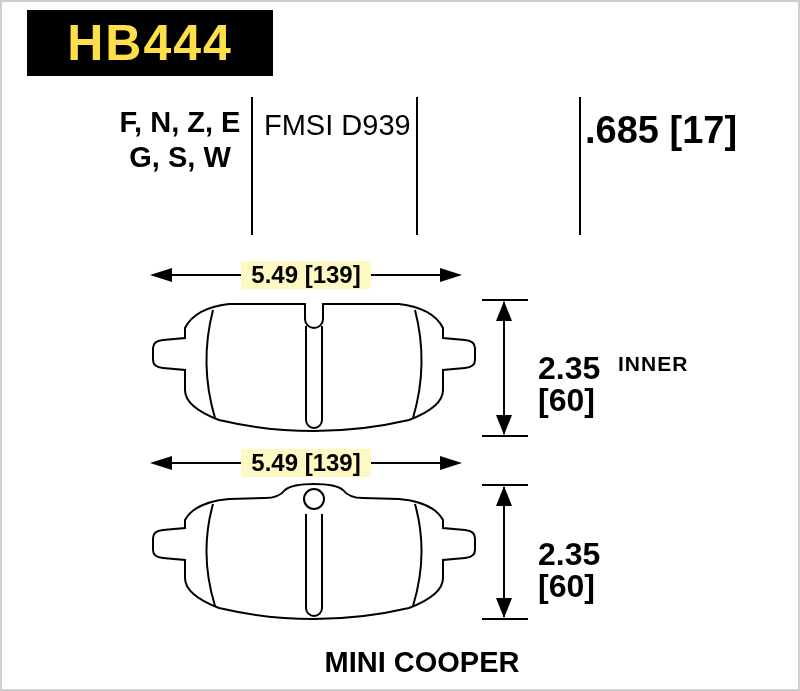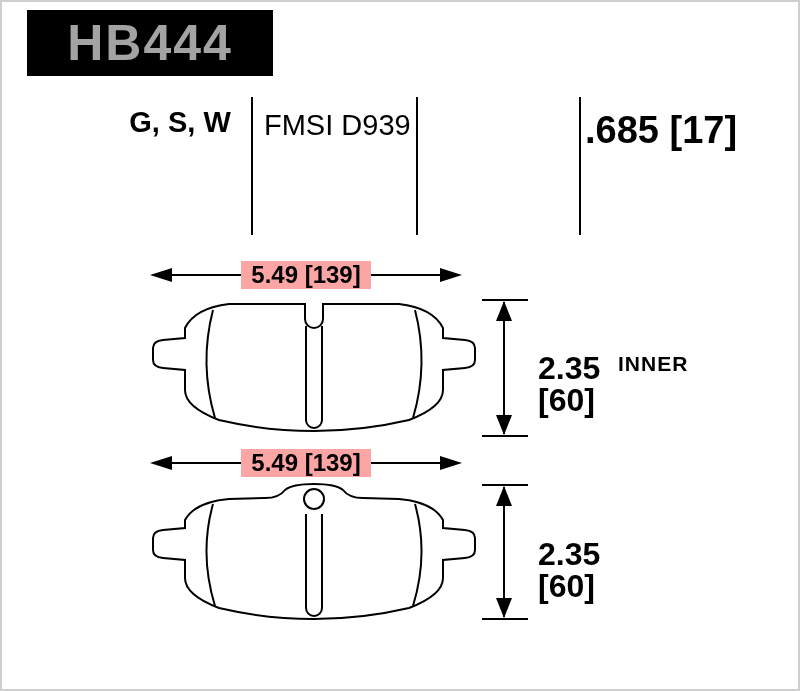--- a/index.html
+++ b/index.html
@@ -1,46 +1,47 @@
 <!DOCTYPE html>
 <html><head>
 <meta charset="utf-8">
 <style>
   * { margin:0; padding:0; box-sizing:border-box; }
   html,body { width:800px; height:691px; background:#ffffff; font-family:"Liberation Sans", sans-serif; color:#000; }
   #page { position:relative; width:800px; height:691px; background:#ffffff; border:2px solid #cfcfcf; overflow:hidden; }
 
   .plate { position:absolute; left:25px; top:8px; width:246px; height:66px; background:#000; display:flex; align-items:center; justify-content:center; }
-  .plate-text { color:#a3a3a3; font-size:50px; font-weight:bold; letter-spacing:2px; }
+  .plate-text { color:#fde047; font-size:50px; font-weight:bold; letter-spacing:2px; }
 
   .compounds { position:absolute; left:104px; top:103px; width:148px; text-align:center; font-size:29px; font-weight:bold; line-height:35px; }
   .vline { position:absolute; top:95px; width:2px; height:138px; background:#000; }
   .fmsi { position:absolute; left:262px; top:107px; font-size:29px; font-weight:normal; }
   .thickness { position:absolute; left:583px; top:107px; font-size:38px; font-weight:bold; }
 
   svg { position:absolute; }
   .stroke { stroke:#000; stroke-width:2; fill:none; }
   .outline { stroke:#000; stroke-width:2; fill:#ffffff; }
   .solid { fill:#000; stroke:none; }
 
-  .dimtext { position:absolute; font-size:24px; font-weight:bold; text-align:center; background:#fca5a5; padding:0 2px; }
+  .dimtext { position:absolute; font-size:24px; font-weight:bold; text-align:center; background:#fef9c3; padding:0 2px; }
   .dimnum { position:absolute; font-size:32px; font-weight:bold; }
   .sidelabel { position:absolute; font-size:21px; font-weight:bold; letter-spacing:1px; }
   .vehicle { position:absolute; left:270px; top:644px; width:300px; text-align:center; font-size:29px; font-weight:bold; }
 </style>
 </head>
 <body>
 
 <div id="page">
 
   <div class="plate">
     <span class="plate-text">HB444</span>
   </div>
 
   <div class="compounds">
+    <div>F, N, Z, E</div>
     <div>G, S, W</div>
   </div>
   <div class="vline" style="left:249px"></div>
   <div class="fmsi">FMSI D939</div>
   <div class="vline" style="left:414px"></div>
   <div class="vline" style="left:577px"></div>
   <div class="thickness">.685 [17]</div>
 
   <svg style="left:146px; top:261px" width="316" height="24">
     <line class="stroke" x1="8" y1="12" x2="308" y2="12"></line>
@@ -91,14 +92,15 @@
   <svg style="left:480px; top:480px" width="46" height="140">
     <line class="stroke" x1="0" y1="3" x2="46" y2="3"></line>
     <line class="stroke" x1="0" y1="137" x2="46" y2="137"></line>
     <line class="stroke" x1="22" y1="5" x2="22" y2="135"></line>
     <polygon class="solid" points="22,4 14,24 30,24"></polygon>
     <polygon class="solid" points="22,136 14,116 30,116"></polygon>
   </svg>
   <span class="dimnum" style="left:536px; top:534px">2.35</span>
   <span class="dimnum" style="left:536px; top:566px">[60]</span>
 
+  <div class="vehicle">MINI COOPER</div>
 
 </div>
 
 </body></html>

